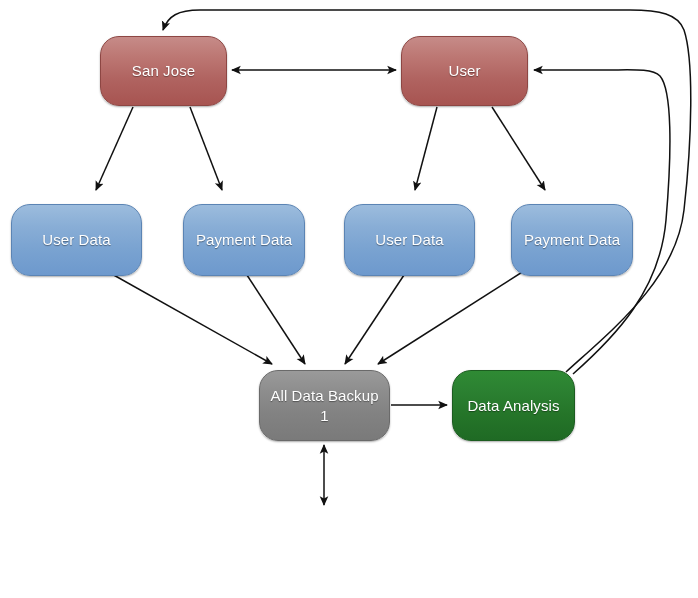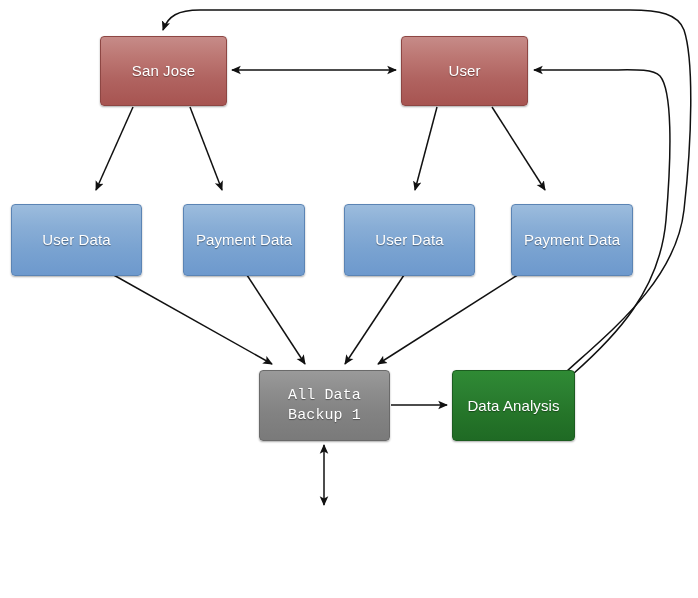--- a/index.html
+++ b/index.html
@@ -21,21 +21,21 @@
     position: absolute;
     left: 0;
     top: 0;
     width: 698px;
     height: 598px;
     pointer-events: none;
   }
   .node {
     position: absolute;
     box-sizing: border-box;
-    border-radius: 4px;
+    border-radius: 19px;
     display: flex;
     align-items: center;
     justify-content: center;
     text-align: center;
     color: #ffffff;
     font-size: 15px;
     line-height: 1.28;
     letter-spacing: .1px;
     text-shadow: 0 1px 1px rgba(0,0,0,.40);
     box-shadow: 0 1px 2px rgba(0,0,0,.33);
@@ -46,21 +46,20 @@
     border: 1px solid #8d4643;
   }
   .node-blue {
     background: linear-gradient(to bottom, #9cbcdd 0%, #89aed6 30%, #7aa3d1 62%, #6d99cd 100%);
     border: 1px solid #5b84b4;
     margin-top: 8px;
   }
   .node-gray {
     background: linear-gradient(to bottom, #9a9a9a 0%, #8d8d8d 30%, #828282 62%, #7a7a7a 100%);
     border: 1px solid #6a6a6a;
-    font-family: Liberation Mono, monospace;
   }
   .node-green {
     background: linear-gradient(to bottom, #2f8a34 0%, #2b8031 30%, #257529 62%, #1f6a24 100%);
     border: 1px solid #1c5c20;
     align-items: center;
   }
   .node .label {
     padding: 0 6px;
     pointer-events: none;
   }

